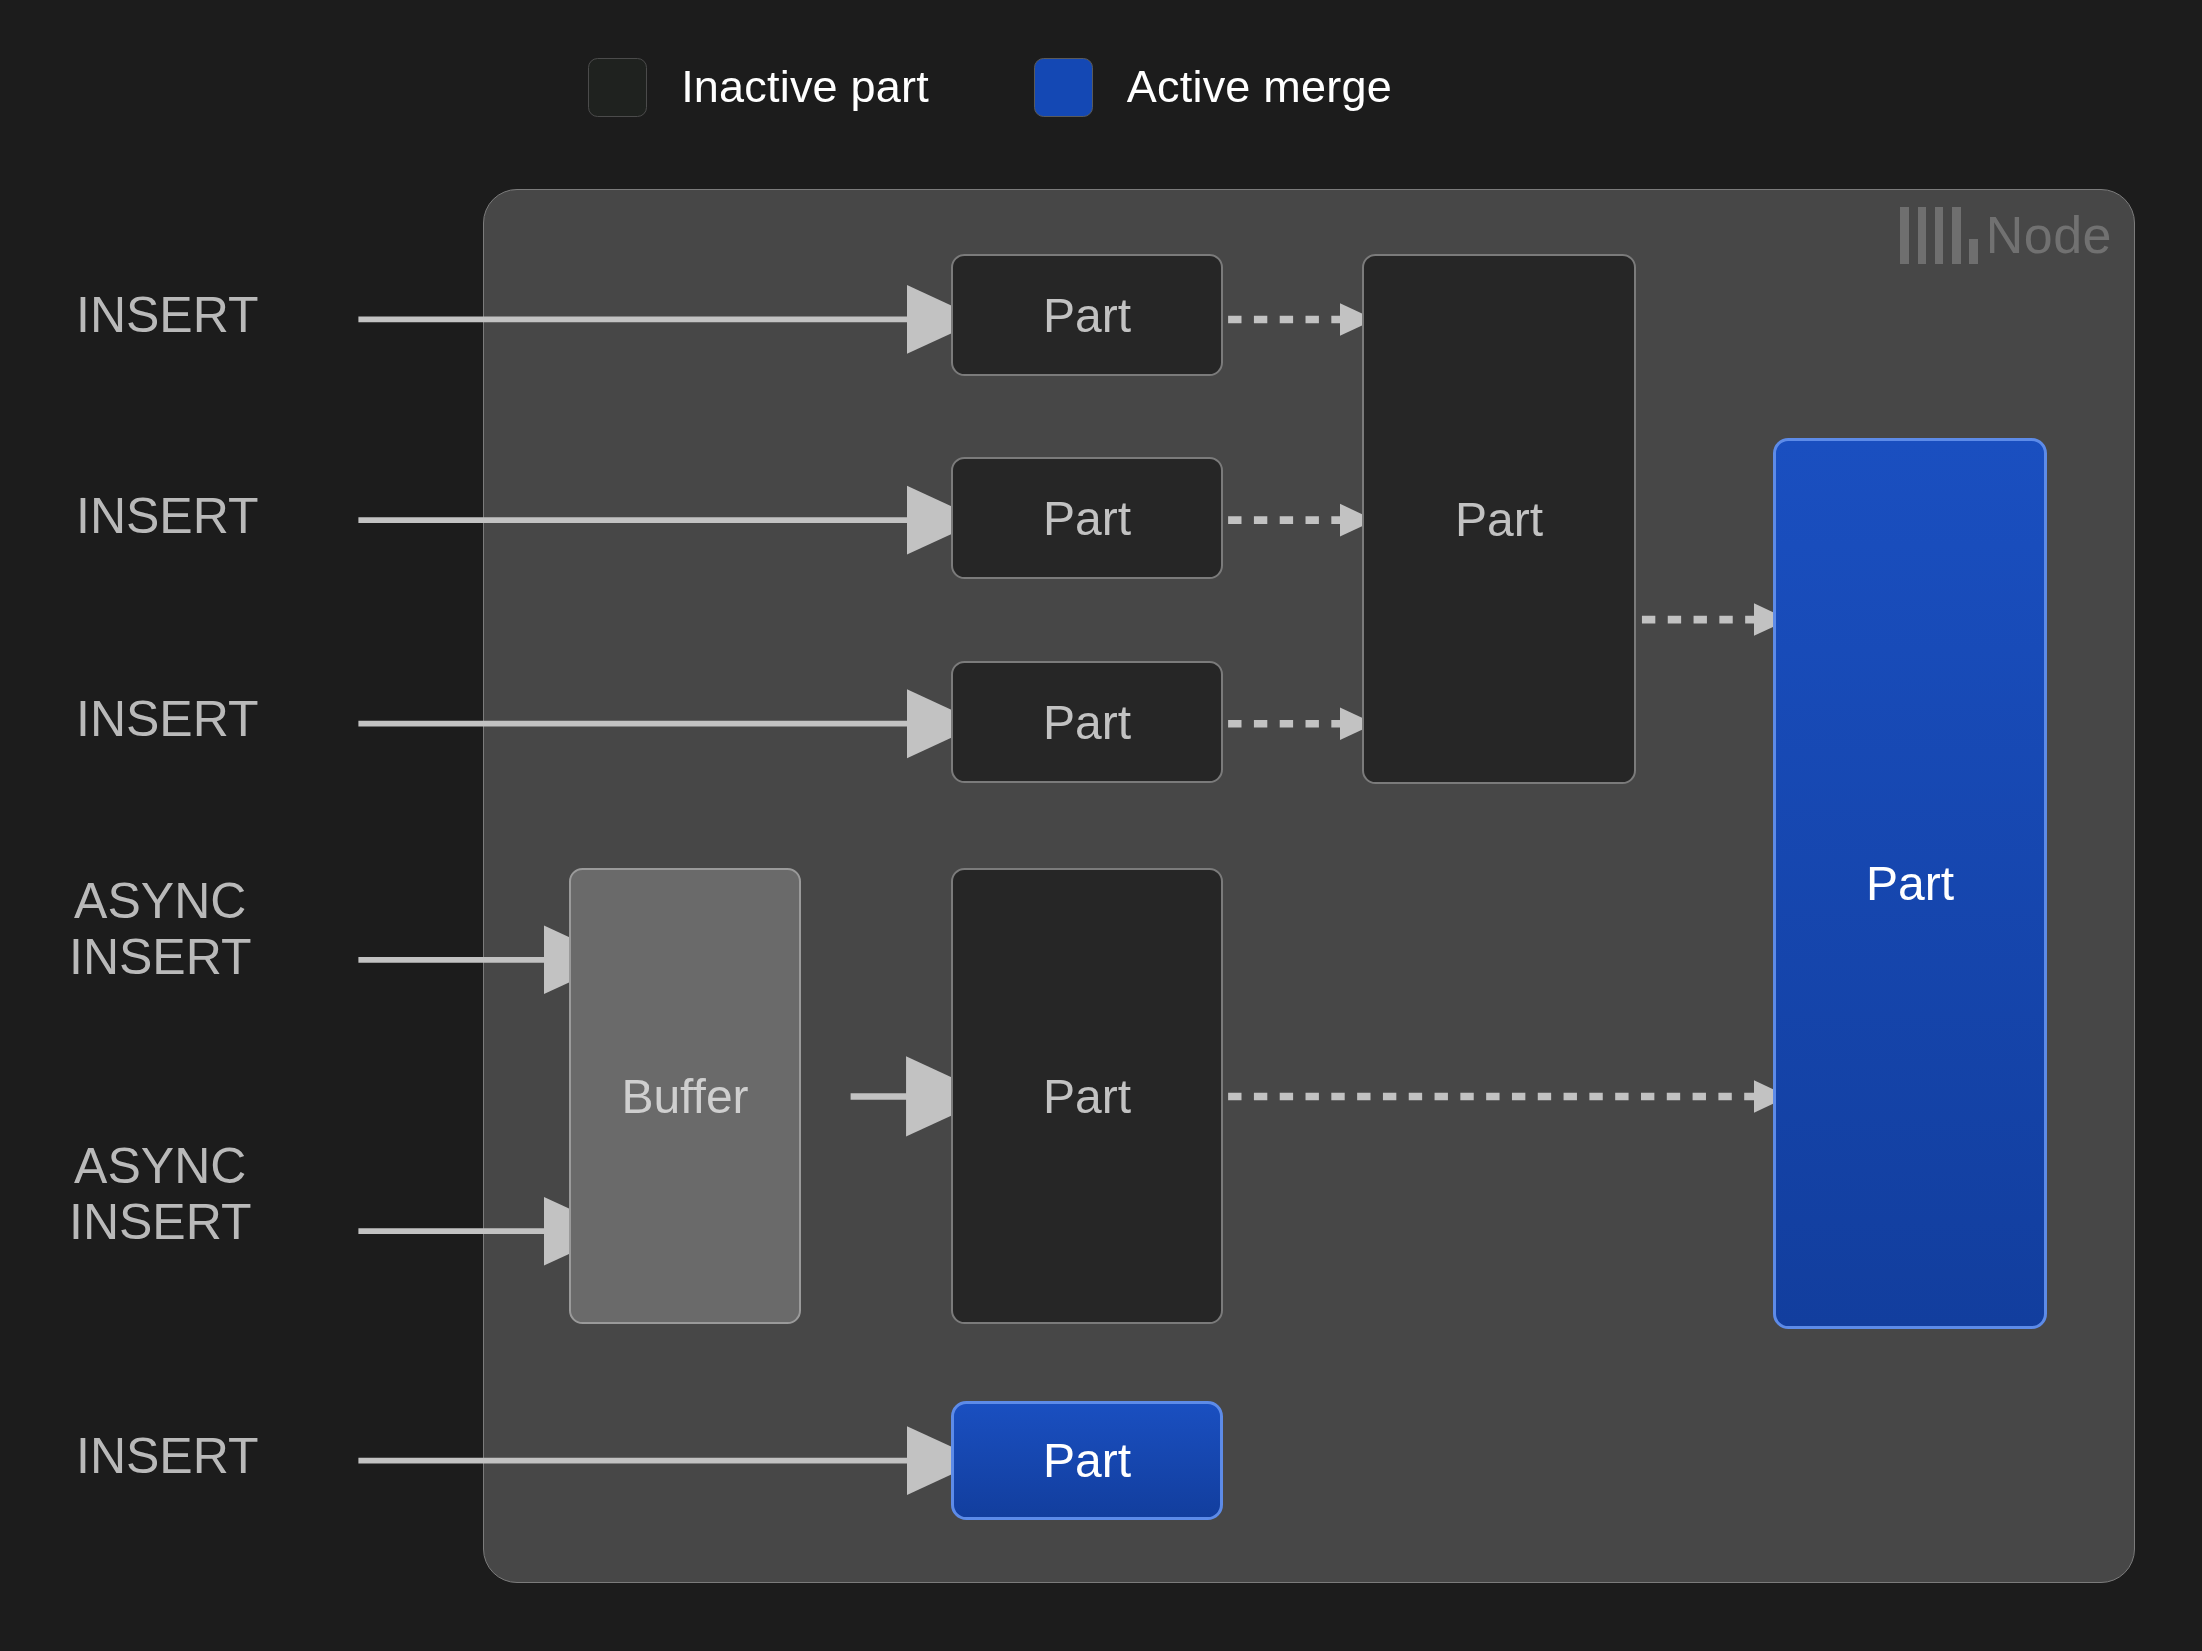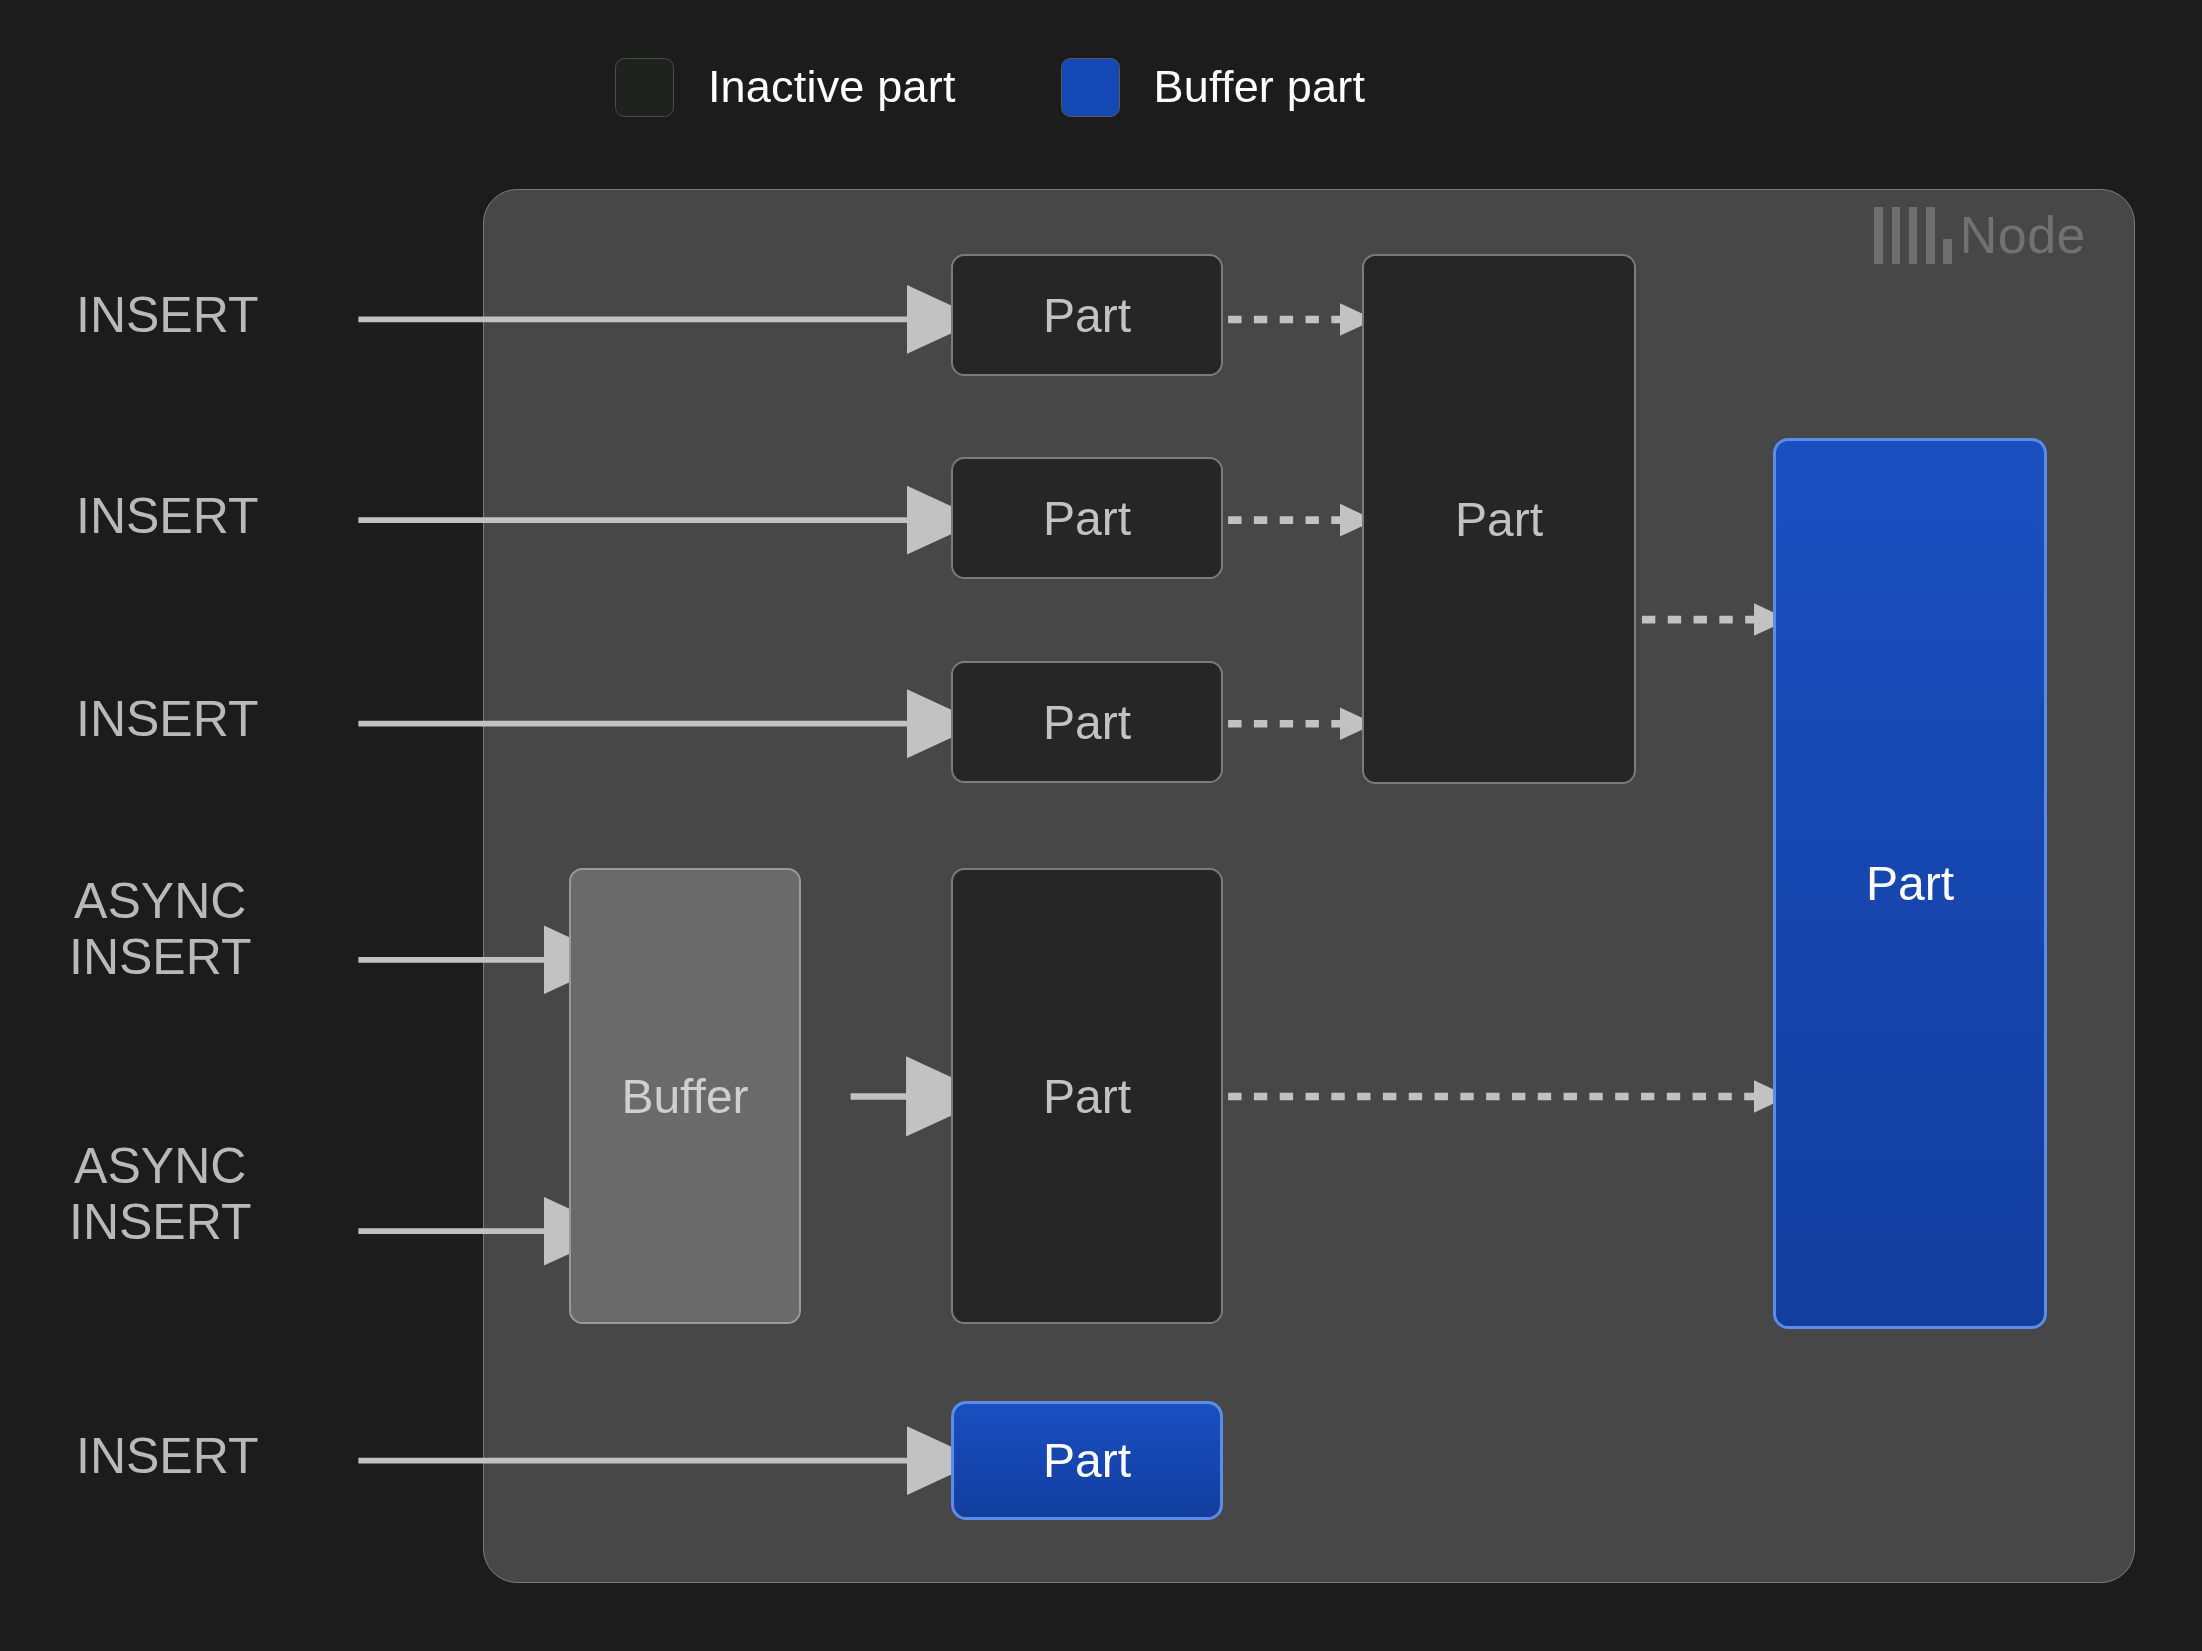--- a/index.html
+++ b/index.html
@@ -67,21 +67,21 @@
     top: 189px;
     width: 1652px;
     height: 1394px;
     background: #474747;
     border: 1.9px solid #7b7b7b;
     border-radius: 34px;
     box-sizing: border-box;
   }
   #node-badge {
     position: absolute;
-    right: 48px;
+    right: 22px;
     top: 15.3px;
     display: flex;
     align-items: center;
     gap: 8px;
     text-align: right;
   }
   #node-logo {
     display: flex;
     align-items: flex-end;
     height: 57px;
@@ -152,21 +152,21 @@
 
 <div id="legend">
 
   <div class="legend-item">
     <span class="legend-swatch inactive"></span>
     <span class="legend-label">Inactive part</span>
   </div>
 
   <div class="legend-item">
     <span class="legend-swatch active"></span>
-    <span class="legend-label">Buffer part</span>
+    <span class="legend-label">Active merge</span>
   </div>
 
 
 </div>
 
 <div id="node-container">
   <div id="node-badge">
     <span id="node-logo">
       <i></i>
         <i></i>

